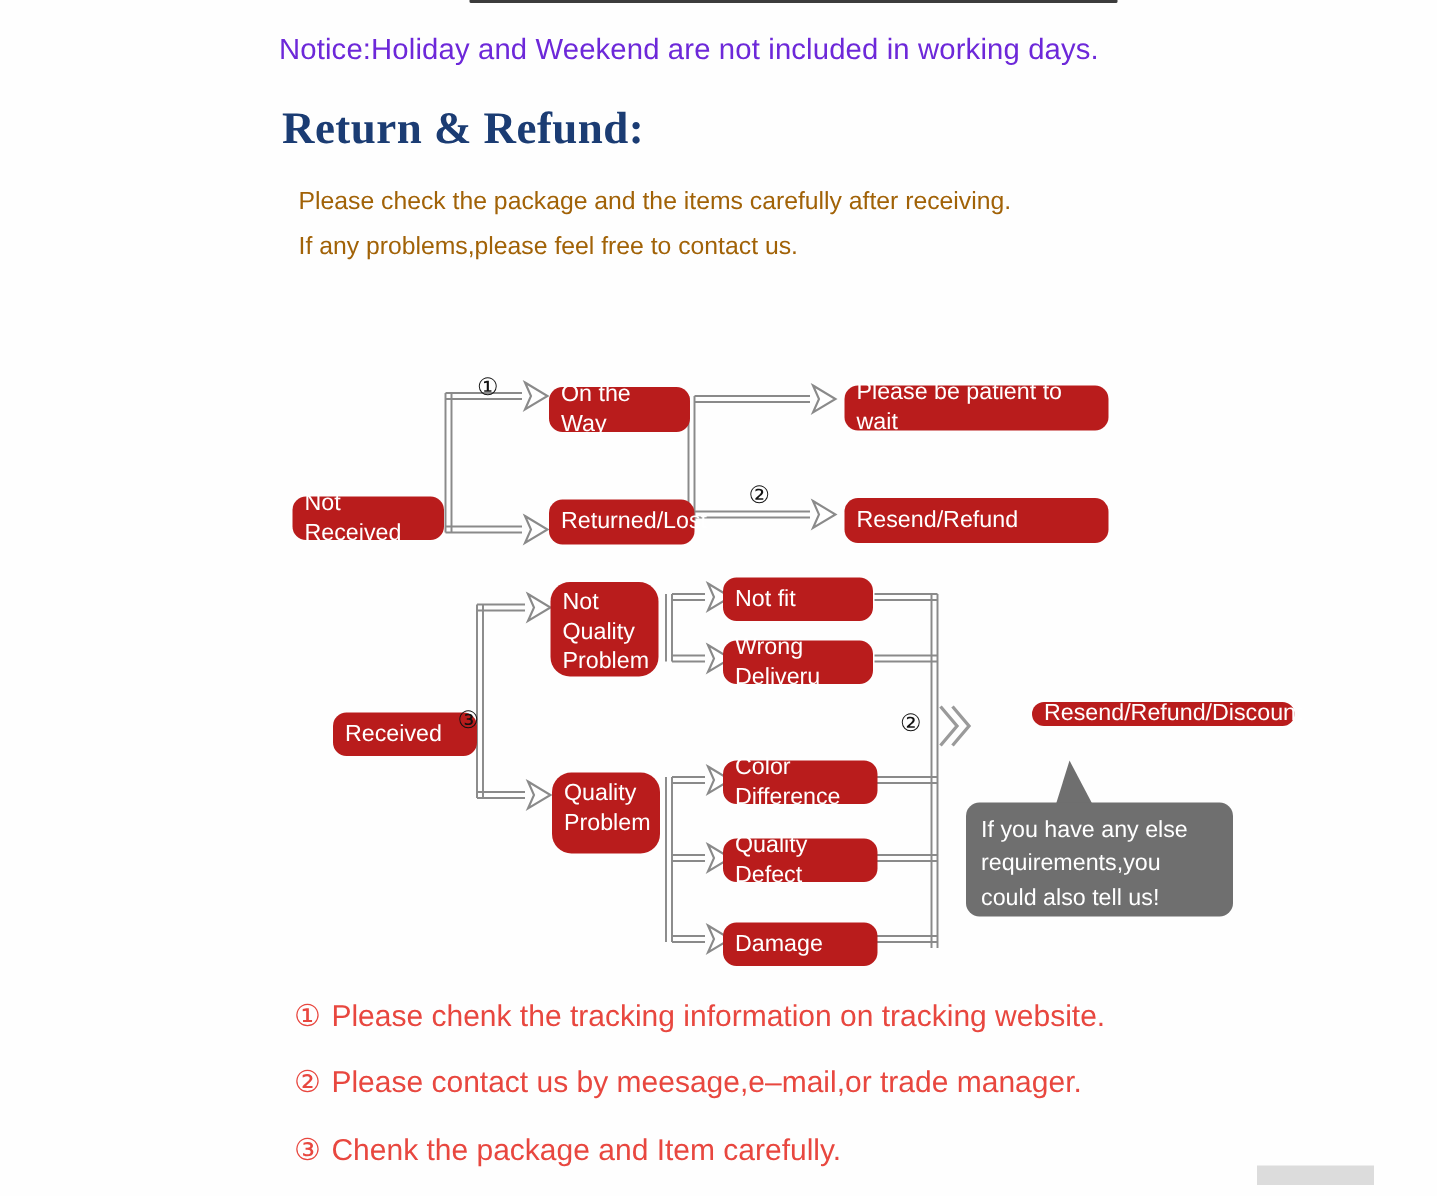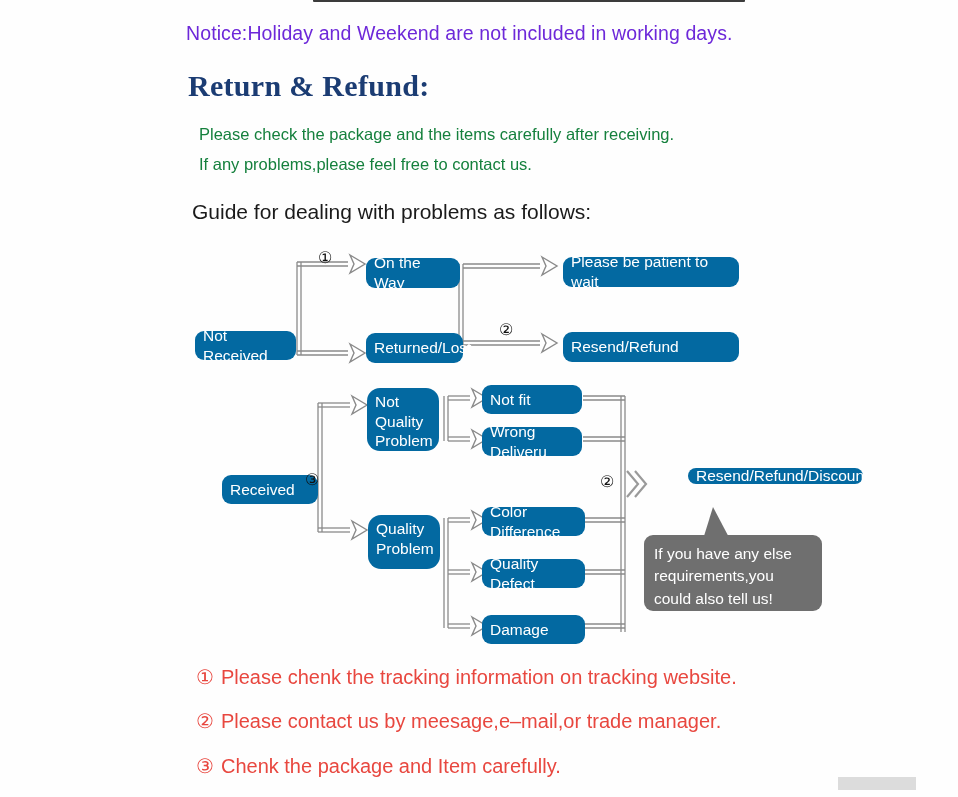--- a/index.html
+++ b/index.html
@@ -17,35 +17,35 @@
            background:#3c3c3c;border-radius:1px;}
   .bottom-bar{position:absolute;left:838px;top:777px;width:78px;height:13px;
            background:#dcdcdc;}
 
   
   .notice{position:absolute;left:186px;top:22px;font-size:19.5px;color:#6d28d9;
           letter-spacing:.1px;white-space:nowrap;}
   .heading{position:absolute;left:188px;top:69px;font-size:30px;font-weight:bold;
            color:#1b3c73;font-family:"Liberation Serif",serif;letter-spacing:.3px;
            white-space:nowrap;}
-  .para{position:absolute;left:199px;font-size:16.5px;color:#15803d;white-space:nowrap;}
+  .para{position:absolute;left:199px;font-size:16.5px;color:#a16207;white-space:nowrap;}
   .para.l1{top:125px;}
   .para.l2{top:155px;}
   .guide{position:absolute;left:192px;top:200px;font-size:21px;color:#1a1a1a;
          white-space:nowrap;}
 
   .foot{position:absolute;left:196px;font-size:20px;color:#e8473f;white-space:nowrap;}
   .foot.f1{top:665px;}
   .foot.f2{top:709px;}
   .foot.f3{top:754px;}
   .foot .num{margin-right:7px;}
 
   
   .fc{position:absolute;left:0;top:0;width:958px;height:797px;}
-  .node{position:absolute;background:#0369a1;color:#fff;border-radius:9px;
+  .node{position:absolute;background:#b91c1c;color:#fff;border-radius:9px;
         font-size:15.5px;line-height:1.26;display:flex;align-items:center;
         padding:0 8px;box-sizing:border-box;white-space:pre-line;}
   .node.ml{align-items:flex-start;padding-top:4px;border-radius:13px;}
   .circnum{position:absolute;font-size:16px;color:#111;}
 
   
   .bubble{position:absolute;background:#6f6f6f;color:#fff;border-radius:9px;
           font-size:15.5px;line-height:1.45;padding:8px 10px;box-sizing:border-box;}
 </style>
 </head>
@@ -53,21 +53,20 @@
 
 <div class="pg">
 
   <div class="top-bar"></div>
   <div class="bottom-bar"></div>
 
   <div class="notice">Notice:Holiday and Weekend are not included in working days.</div>
   <div class="heading">Return &amp; Refund:</div>
   <div class="para l1">Please check the package and the items carefully after receiving.</div>
   <div class="para l2">If any problems,please feel free to contact us.</div>
-  <div class="guide">Guide for dealing with problems as follows:</div>
 
   <svg class="fc" viewBox="0 0 958 797" xmlns="http://www.w3.org/2000/svg">
     <defs>
       <g id="ah">
         <path d="M0,-9 L15,0 L0,9 L4,0 Z" fill="#ffffff" stroke="#8a8a8a" stroke-width="1.4"></path>
       </g>
       <g id="chev">
         <path d="M0,-13 L11,0 L0,13" fill="none" stroke="#9a9a9a" stroke-width="2.2"></path>
         <path d="M8,-13 L19,0 L8,13" fill="none" stroke="#9a9a9a" stroke-width="2.2"></path>
       </g>

